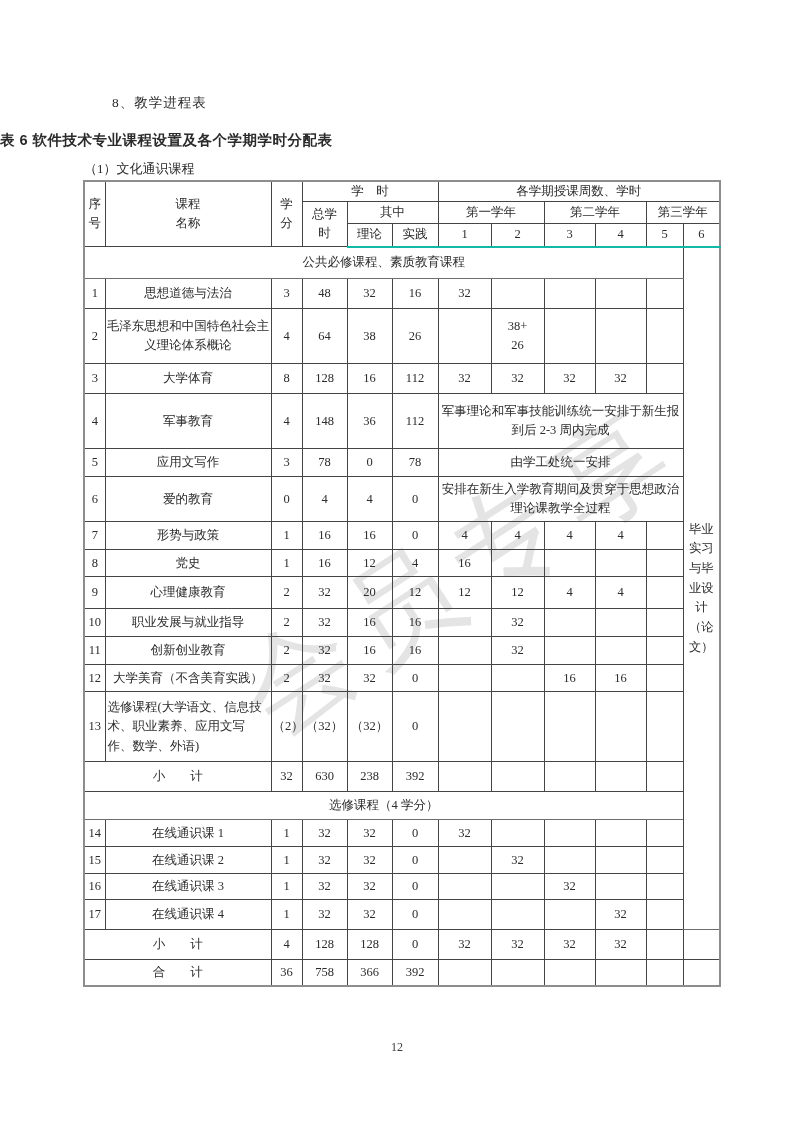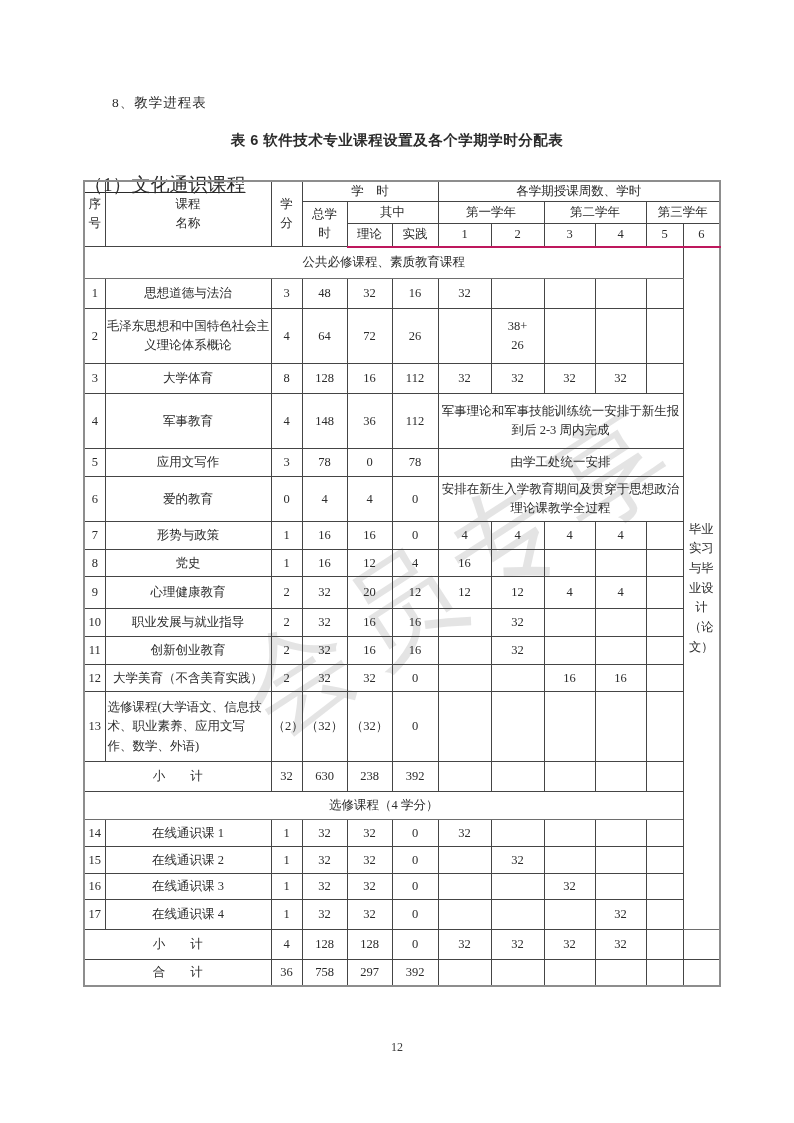--- a/index.html
+++ b/index.html
@@ -1,29 +1,29 @@
 <!DOCTYPE html>
 <html><head>
 <meta charset="utf-8">
 <style>
   html,body{margin:0;padding:0;background:#fff;}
   #page{position:relative;width:794px;height:1123px;background:#ffffff;overflow:hidden;
         font-family:"Liberation Serif","DejaVu Serif",serif;color:#2b2b2b;}
   .sec-heading{position:absolute;left:112px;top:94px;font-size:13.5px;letter-spacing:1px;}
-  .tbl-title{position:absolute;left:0;top:131px;width:794px;text-align:center;
+  .tbl-title{position:absolute;left:0;top:131px;width:794px;
              font-family:"Liberation Sans","DejaVu Sans",sans-serif;
              font-weight:bold;font-size:14.5px;letter-spacing:0.5px;}
-  .subsection{position:absolute;left:84px;top:172px;font-size:19px;text-decoration:underline;}
+  .subsection{position:absolute;left:84px;top:160px;font-size:13px;}
   #tablewrap{position:absolute;left:83px;top:180px;}
   table{border-collapse:collapse;table-layout:fixed;width:636px;
         border:2px solid #8d8d8d;}
   td,th{border:1px solid #454545;font-weight:normal;text-align:center;vertical-align:middle;
         font-size:12.5px;line-height:1.55;padding:0 1px;white-space:pre-line;
         overflow:hidden;}
-  thead tr:last-child th{border-bottom:2px solid #be185d;}
+  thead tr:last-child th{border-bottom:2px solid #14b8a6;}
   tr.section-row td{border-top:1.5px solid #6e6e6e;border-bottom:1.5px solid #6e6e6e;}
   td.name-left{text-align:left;padding:0 2px;}
   td.grad-cell{font-size:12.3px;line-height:1.6;padding:0;margin-left:20px;}
   .page-number{position:absolute;left:0;top:1040px;width:794px;text-align:center;
                font-size:12px;color:#3a3a3a;}
   .watermark{position:absolute;left:180px;top:360px;width:560px;height:420px;
              pointer-events:none;display:flex;align-items:center;justify-content:center;
              transform:rotate(-33deg);font-size:110px;letter-spacing:14px;
              color:rgba(185,185,185,0.38);font-family:"Liberation Sans",sans-serif;
              z-index:0;}
@@ -105,21 +105,21 @@
             <td></td>
             <td></td>
             <td></td>
             <td></td>
           </tr>
           <tr style="height: 55px;">
             <td>2</td>
             <td>毛泽东思想和中国特色社会主义理论体系概论</td>
             <td>4</td>
             <td>64</td>
-            <td>72</td>
+            <td>38</td>
             <td>26</td>
             <td></td>
             <td>38+
 26</td>
             <td></td>
             <td></td>
             <td></td>
           </tr>
           <tr style="height: 30px;">
             <td>3</td>
@@ -329,21 +329,21 @@
             <td>32</td>
             <td>32</td>
             <td>32</td>
             <td></td>
             <td></td>
           </tr>
           <tr style="height: 26px;">
             <td colspan="2">合　　计</td>
             <td>36</td>
             <td>758</td>
-            <td>297</td>
+            <td>366</td>
             <td>392</td>
             <td></td>
             <td></td>
             <td></td>
             <td></td>
             <td></td>
             <td></td>
           </tr>
         </tbody>
     </table>

